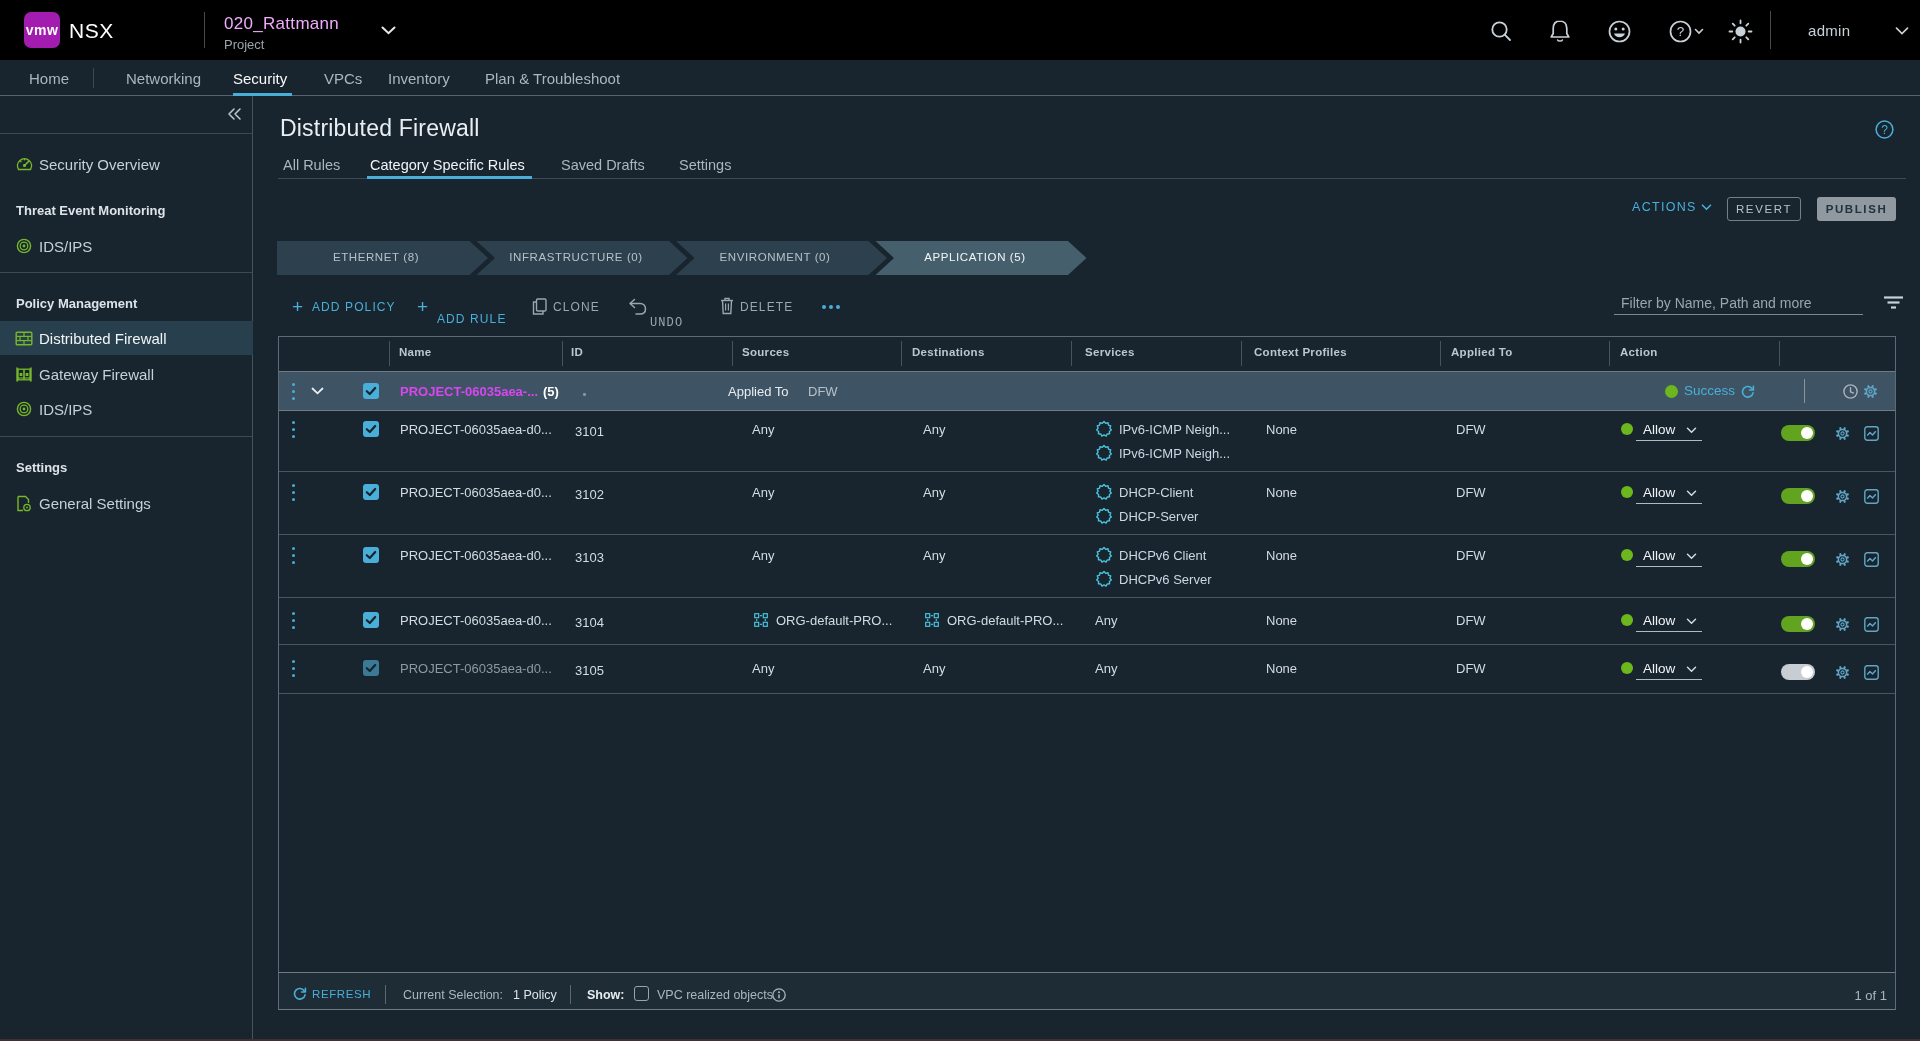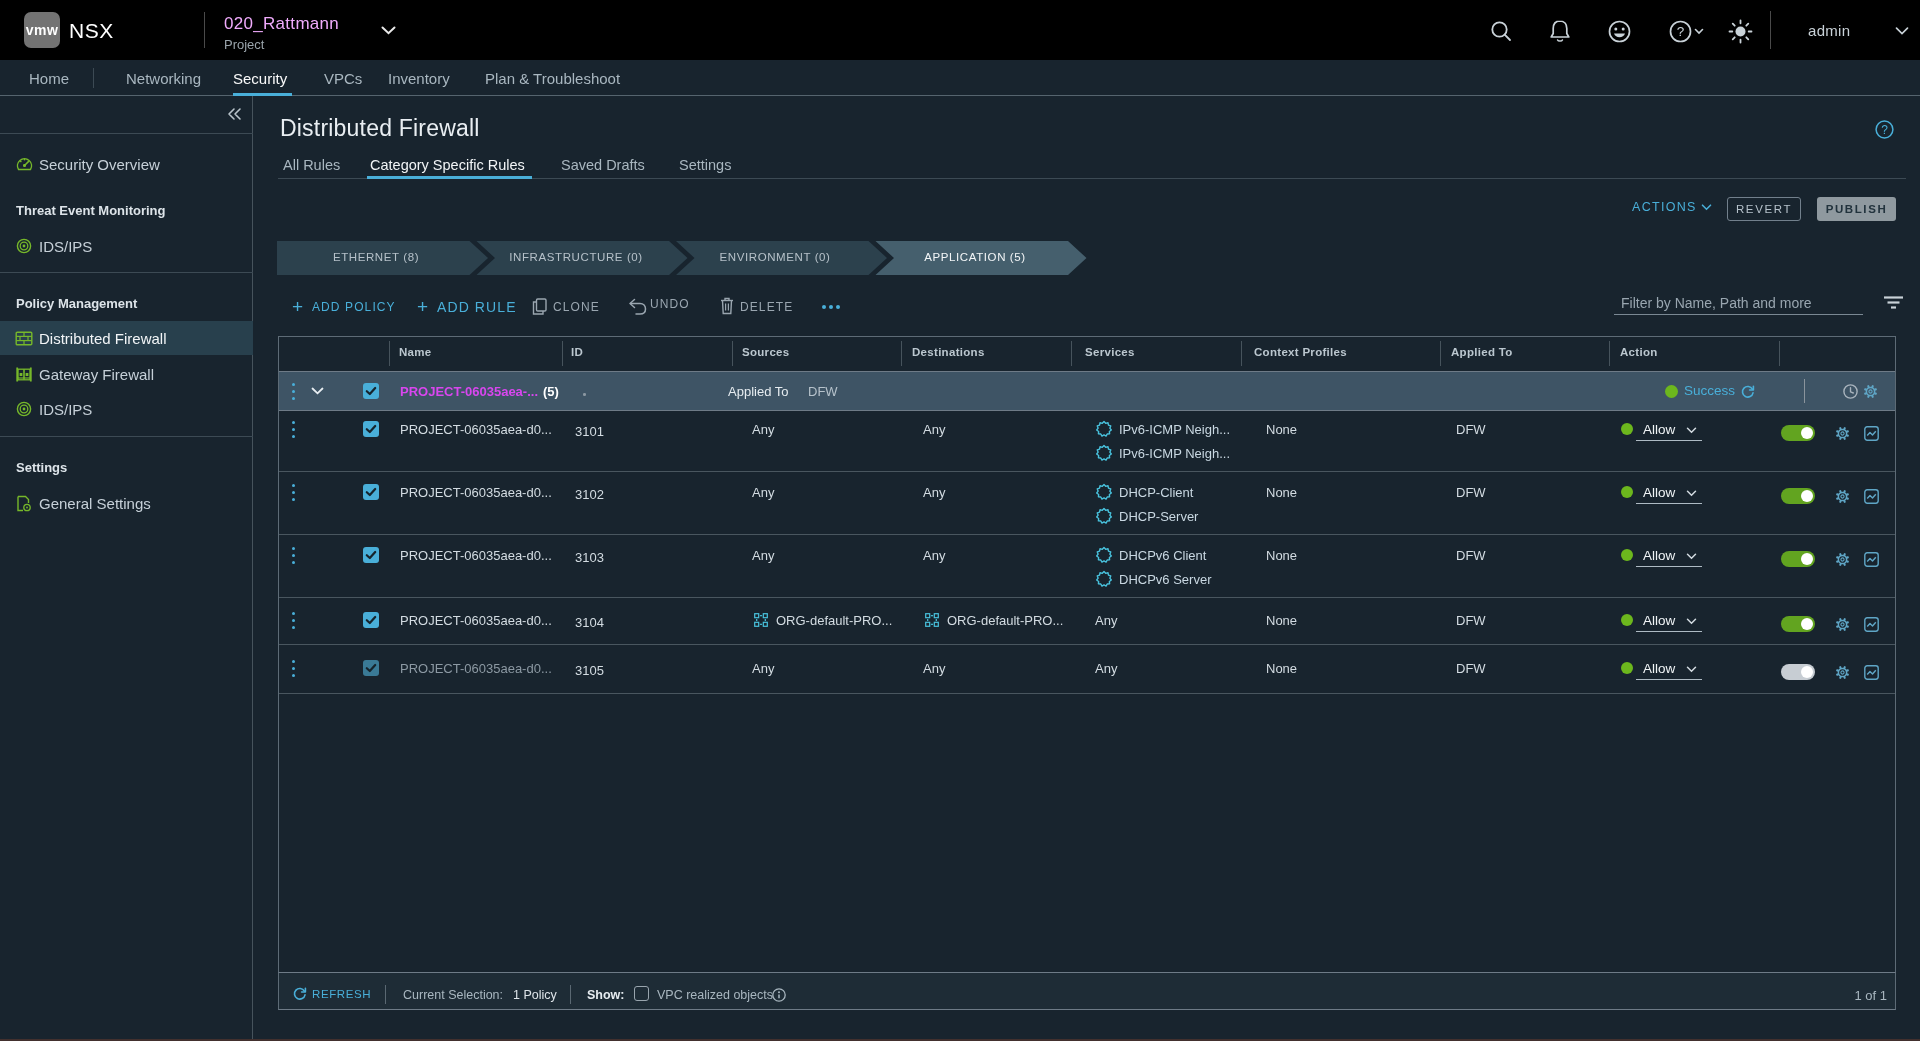--- a/index.html
+++ b/index.html
@@ -2,21 +2,21 @@
 <html><head><meta charset="utf-8"><style>
 *{margin:0;padding:0;box-sizing:border-box}
 html,body{background:#000;}
 #app{position:relative;width:1920px;height:1041px;background:#18242e;font-family:"Liberation Sans",sans-serif;overflow:hidden;}
 .abs{position:absolute;}
 .t{position:absolute;white-space:nowrap;}
 svg{position:absolute;overflow:visible}
 </style></head><body>
 <div id="app">
 <div class="abs" style="left:0px;top:0px;width:1920px;height:60px;background:#000;"></div>
-<div class="abs" style="left:24px;top:12px;width:36px;height:36px;background:#737373;border-radius:7px;color:#fff;font-weight:bold;font-size:14px;line-height:36px;text-align:center;letter-spacing:0.5px;">vmw</div>
+<div class="abs" style="left:24px;top:12px;width:36px;height:36px;background:#a21caf;border-radius:7px;color:#fff;font-weight:bold;font-size:14px;line-height:36px;text-align:center;letter-spacing:0.5px;">vmw</div>
 <div class="t" style="left:69px;top:18.5px;font-size:21px;line-height:23px;color:#ffffff;font-weight:normal;letter-spacing:0.5px;">NSX</div>
 <div class="abs" style="left:204px;top:12px;width:1px;height:36px;background:#4a4a4a;"></div>
 <div class="t" style="left:224px;top:13.5px;font-size:17px;line-height:19px;color:#f0abfc;font-weight:normal;letter-spacing:0.3px;">020_Rattmann</div>
 <div class="t" style="left:224px;top:36.5px;font-size:13px;line-height:15px;color:#9aa4ab;font-weight:normal;letter-spacing:0px;">Project</div>
 <svg class="abs" style="left:381px;top:26px" width="15" height="9" viewBox="0 0 15 9">
       <path d="M1.5 1.5 L7.5 7.2 L13.5 1.5" stroke="#e9e9e9" stroke-width="2" fill="none" stroke-linecap="round"></path>
     </svg>
 <svg class="abs" style="left:1490px;top:20px" width="22" height="22" viewBox="0 0 22 22">
       <circle cx="9.5" cy="9.5" r="7.2" stroke="#c9d2d8" stroke-width="1.8" fill="none"></circle>
       <line x1="14.7" y1="14.7" x2="20" y2="20" stroke="#c9d2d8" stroke-width="1.8" stroke-linecap="round"></line>
@@ -144,31 +144,31 @@
       <polygon points="399.0,0 591.5,0 610.0,17 591.5,34 399.0,34 417.5,17" fill="#2c414d"></polygon>
       <polygon points="598.5,0 791.0,0 809.5,17 791.0,34 598.5,34 617.0,17" fill="#455f6d"></polygon>
     </svg>
 <div class="t" style="left:266px;top:251px;width:220px;text-align:center;font-size:11.5px;letter-spacing:0.6px;color:#b6c1c9;font-weight:normal;">ETHERNET (8)</div>
 <div class="t" style="left:466px;top:251px;width:220px;text-align:center;font-size:11.5px;letter-spacing:0.6px;color:#b6c1c9;font-weight:normal;">INFRASTRUCTURE (0)</div>
 <div class="t" style="left:665px;top:251px;width:220px;text-align:center;font-size:11.5px;letter-spacing:0.6px;color:#b6c1c9;font-weight:normal;">ENVIRONMENT (0)</div>
 <div class="t" style="left:865px;top:251px;width:220px;text-align:center;font-size:11.5px;letter-spacing:0.6px;color:#f3f6f8;font-weight:normal;">APPLICATION (5)</div>
 <div class="t" style="left:292px;top:295.5px;font-size:19px;line-height:21px;color:#49afd9;font-weight:normal;letter-spacing:0px;">+</div>
 <div class="t" style="left:312px;top:300.0px;font-size:12px;line-height:14px;color:#49afd9;font-weight:normal;letter-spacing:1.1px;">ADD POLICY</div>
 <div class="t" style="left:417px;top:295.5px;font-size:19px;line-height:21px;color:#49afd9;font-weight:normal;letter-spacing:0px;">+</div>
-<div class="t" style="left:437px;top:300.0px;font-size:14px;line-height:14px;color:#49afd9;font-weight:normal;letter-spacing:1.1px;">ADD RULE</div>
+<div class="t" style="left:437px;top:312px;font-size:12px;line-height:14px;color:#49afd9;font-weight:normal;letter-spacing:1.1px;">ADD RULE</div>
 <svg class="abs" style="left:532px;top:298px" width="15" height="17" viewBox="0 0 15 17">
       <rect x="4.5" y="1" width="9.5" height="12" rx="1.2" stroke="#9aa6b0" stroke-width="1.4" fill="none"></rect>
       <path d="M4.5 4 L1.5 4 L1.5 16 L11 16 L11 13" stroke="#9aa6b0" stroke-width="1.4" fill="none"></path>
     </svg>
 <div class="t" style="left:553px;top:300.0px;font-size:12px;line-height:14px;color:#9aa6b0;font-weight:normal;letter-spacing:1.1px;">CLONE</div>
 <svg class="abs" style="left:628px;top:298px" width="19" height="17" viewBox="0 0 19 17">
       <path d="M6.5 1.5 L2 5.5 L6.5 9.5" stroke="#9aa6b0" stroke-width="1.5" fill="none" stroke-linecap="round" stroke-linejoin="round"></path>
       <path d="M2.5 5.5 L12 5.5 C15.5 5.5 17.5 8 17.5 11 C17.5 14 15.5 16 12 16 L8 16" stroke="#9aa6b0" stroke-width="1.5" fill="none" stroke-linecap="round"></path>
     </svg>
-<div class="t" style="left:650px;top:297px;font-size:12px;line-height:14px;color:#9aa6b0;font-weight:normal;letter-spacing:1.1px;">UNDO</div>
+<div class="t" style="left:650px;top:316px;font-size:12px;line-height:14px;color:#9aa6b0;font-weight:normal;letter-spacing:1.1px;font-family:Liberation Mono, monospace;">UNDO</div>
 <svg class="abs" style="left:720px;top:297px" width="14" height="18" viewBox="0 0 14 18">
       <path d="M1 3.5 L13 3.5" stroke="#9aa6b0" stroke-width="1.4"></path>
       <path d="M5 3.5 L5 1.5 L9 1.5 L9 3.5" stroke="#9aa6b0" stroke-width="1.4" fill="none"></path>
       <path d="M2.5 3.5 L3.2 16.5 L10.8 16.5 L11.5 3.5" stroke="#9aa6b0" stroke-width="1.4" fill="none"></path>
       <line x1="5.6" y1="6.5" x2="5.6" y2="13.5" stroke="#9aa6b0" stroke-width="1.2"></line>
       <line x1="8.4" y1="6.5" x2="8.4" y2="13.5" stroke="#9aa6b0" stroke-width="1.2"></line>
     </svg>
 <div class="t" style="left:740px;top:300.0px;font-size:12px;line-height:14px;color:#9aa6b0;font-weight:normal;letter-spacing:1.1px;">DELETE</div>
 <div class="abs" style="left:822px;top:305px;width:4px;height:4px;border-radius:50%;background:#49afd9;"></div>
 <div class="abs" style="left:829px;top:305px;width:4px;height:4px;border-radius:50%;background:#49afd9;"></div>

